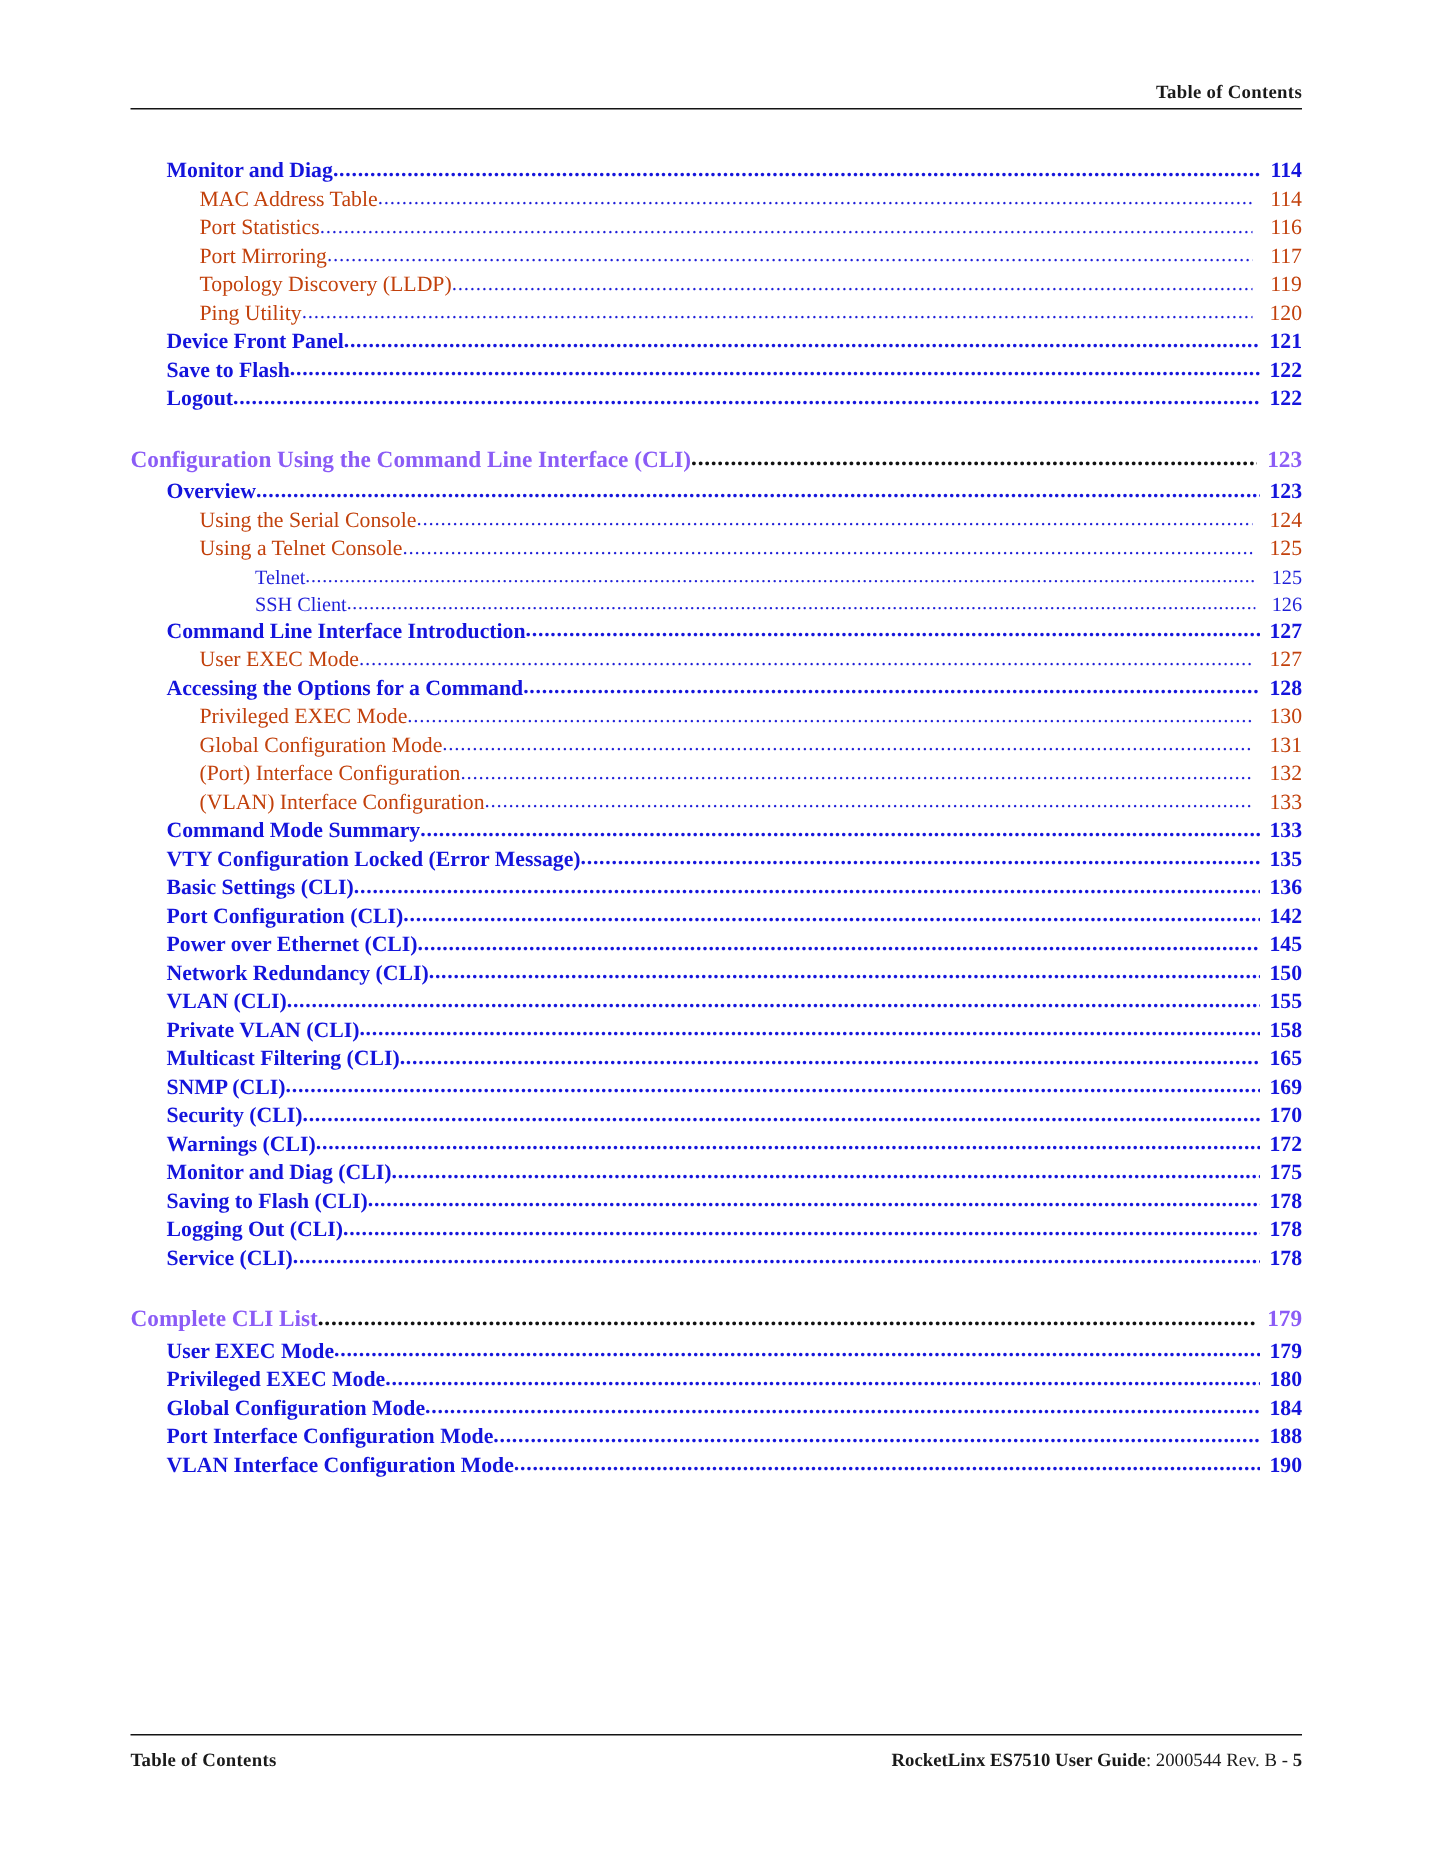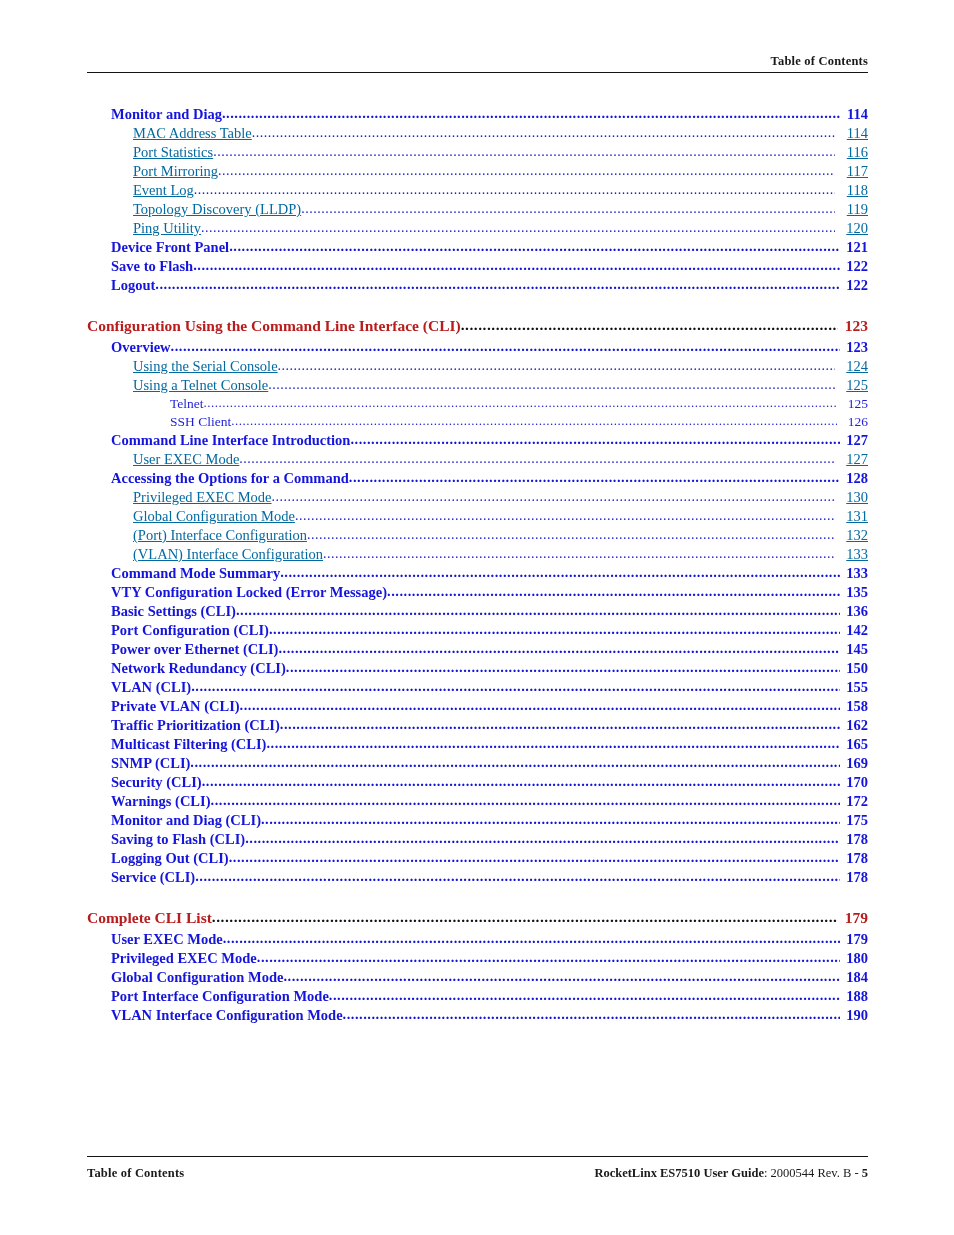--- a/index.html
+++ b/index.html
@@ -102,21 +102,21 @@
   }
 
   
   .lvl1 {
     padding-left: 0;
     height: 22px;
   }
   .lvl1 .label, .lvl1 .pnum {
     font-size: 15.5px;
     font-weight: bold;
-    color: #b91c1c;
+    color: #8b5cf6;
   }
   .lvl1 .leader { color: #101010; font-size: 15.5px; font-weight: bold; }
   .lvl1 .pnum { min-width: 30px; }
 
   
   .lvl2 {
     padding-left: 24px;
     height: 19px;
   }
   .lvl2 .label, .lvl2 .pnum {
@@ -128,22 +128,21 @@
   .lvl2 .pnum { min-width: 28px; }
 
   
   .lvl3 {
     padding-left: 46px;
     height: 19px;
   }
   .lvl3 .label, .lvl3 .pnum {
     font-size: 14.5px;
     font-weight: normal;
-    color: #0369a1;
-    text-decoration: underline;
+    color: #c2410c;
   }
   .lvl3 .leader { color: #1f1fd8; font-size: 14px; }
   .lvl3 .pnum { min-width: 30px; padding-left: 3px; }
 
   
   .lvl4 {
     padding-left: 83px;
     height: 18px;
   }
   .lvl4 .label, .lvl4 .pnum {
@@ -184,25 +183,20 @@
           <span class="label">Port Statistics</span>
           <span class="leader"></span>
           <span class="pnum">116</span>
         </div>
         <div class="toc-row lvl3 gap-before">
           <span class="label">Port Mirroring</span>
           <span class="leader"></span>
           <span class="pnum">117</span>
         </div>
         <div class="toc-row lvl3 gap-before">
-          <span class="label">Event Log</span>
-          <span class="leader"></span>
-          <span class="pnum">118</span>
-        </div>
-        <div class="toc-row lvl3 gap-before">
           <span class="label">Topology Discovery (LLDP)</span>
           <span class="leader"></span>
           <span class="pnum">119</span>
         </div>
         <div class="toc-row lvl3 gap-before">
           <span class="label">Ping Utility</span>
           <span class="leader"></span>
           <span class="pnum">120</span>
         </div>
         <div class="toc-row lvl2">
@@ -319,25 +313,20 @@
         </div>
         <div class="toc-row lvl2">
           <span class="label">VLAN (CLI)</span>
           <span class="leader"></span>
           <span class="pnum">155</span>
         </div>
         <div class="toc-row lvl2">
           <span class="label">Private VLAN (CLI)</span>
           <span class="leader"></span>
           <span class="pnum">158</span>
-        </div>
-        <div class="toc-row lvl2">
-          <span class="label">Traffic Prioritization (CLI)</span>
-          <span class="leader"></span>
-          <span class="pnum">162</span>
         </div>
         <div class="toc-row lvl2">
           <span class="label">Multicast Filtering (CLI)</span>
           <span class="leader"></span>
           <span class="pnum">165</span>
         </div>
         <div class="toc-row lvl2">
           <span class="label">SNMP (CLI)</span>
           <span class="leader"></span>
           <span class="pnum">169</span>

